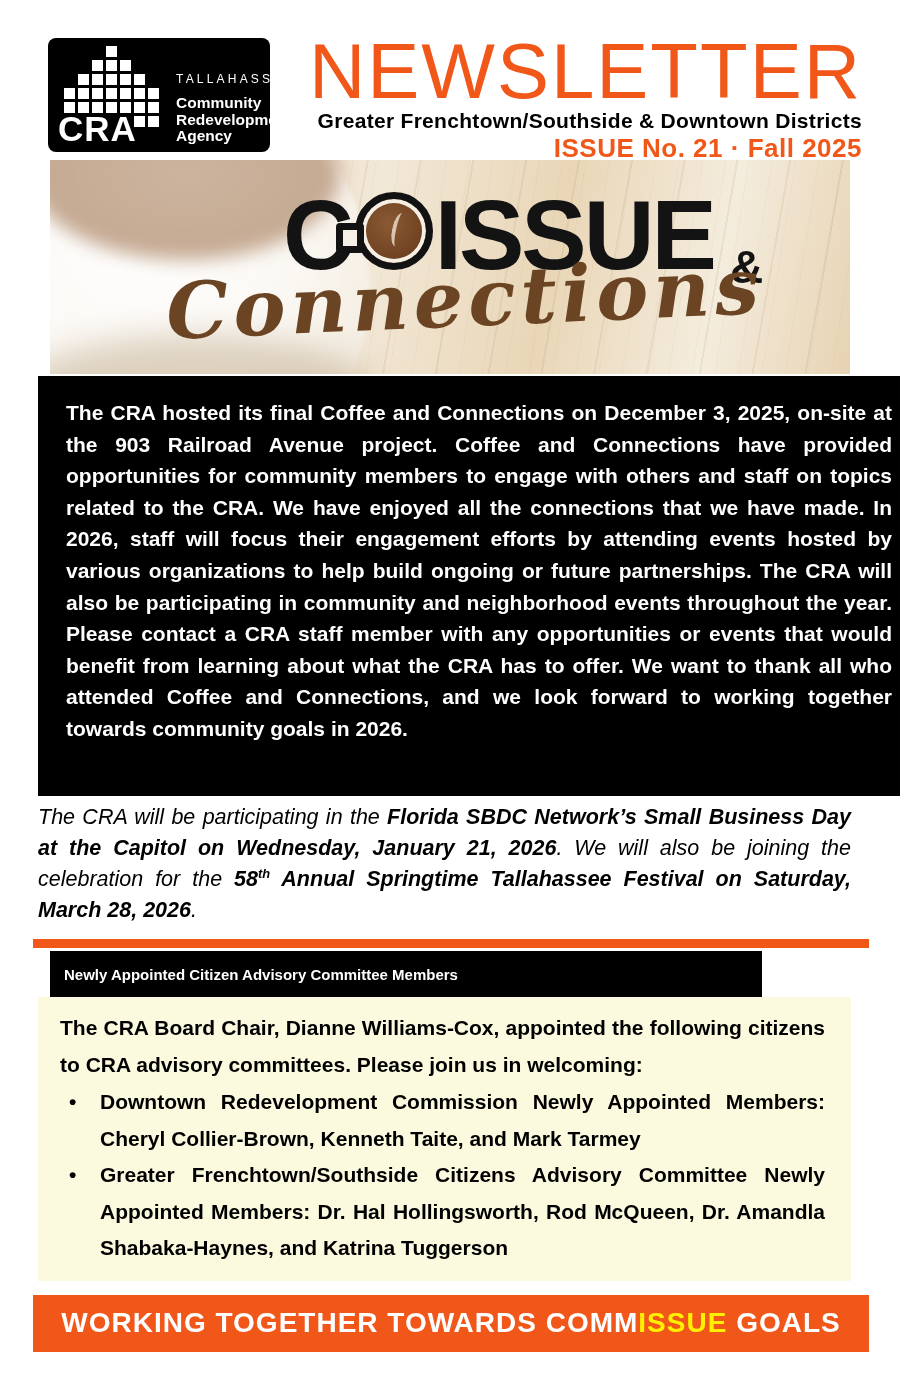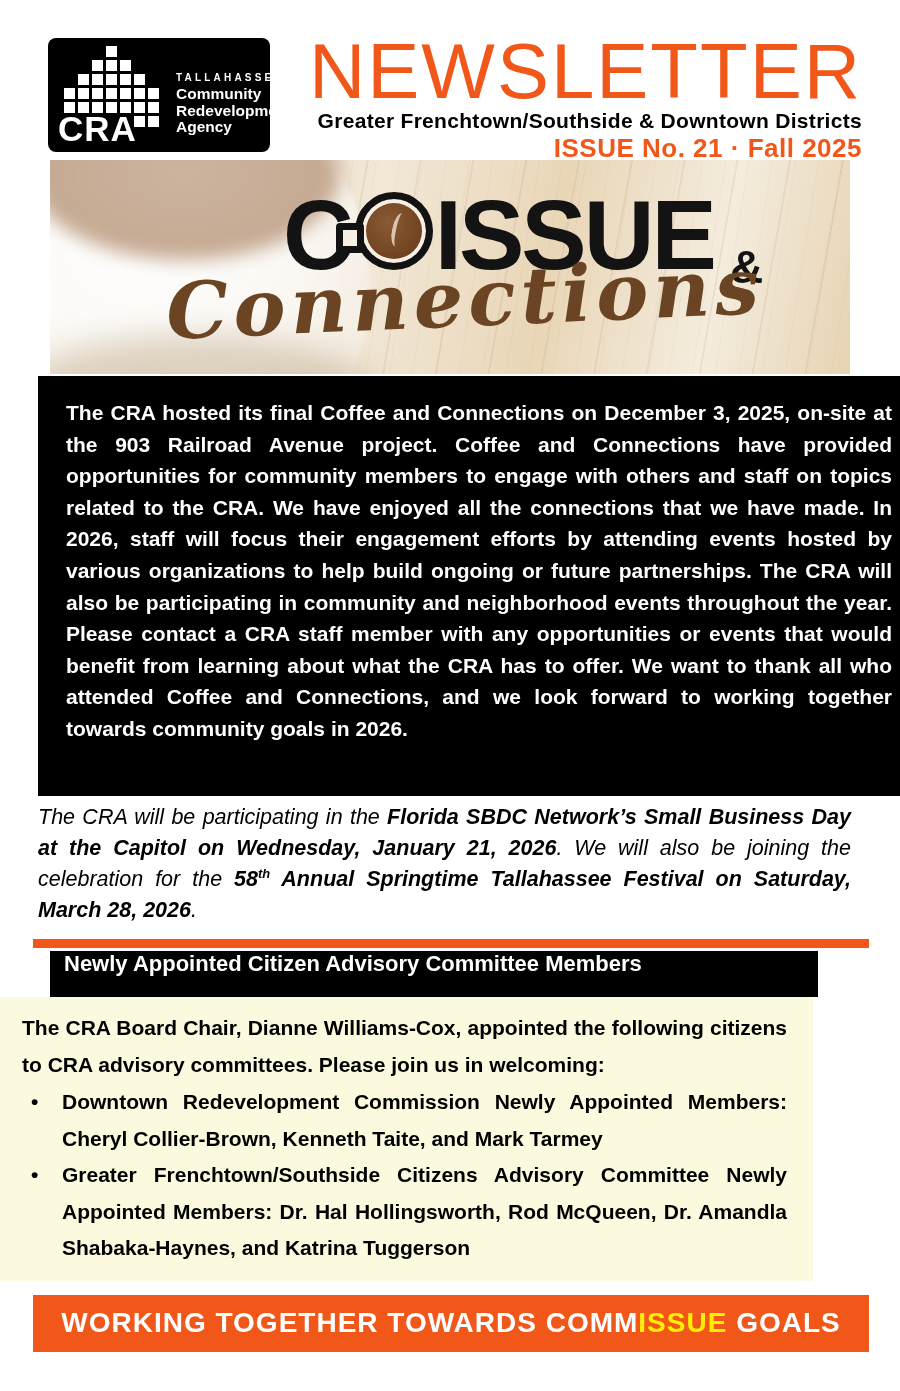--- a/index.html
+++ b/index.html
@@ -13,21 +13,21 @@
   body{width:900px;height:1391px;overflow:hidden;font-family:"Liberation Sans",sans-serif;color:#000;}
 
   
   .masthead{position:relative;margin:38px 38px 0 48px;height:114px;}
   .logo-box{position:absolute;left:0;top:0;width:222px;height:114px;background:#000;border-radius:8px;}
   .logo-tree{position:absolute;left:16px;top:8px;display:grid;grid-template-columns:repeat(7,11px);grid-auto-rows:11px;gap:3px;}
   .sq{width:11px;height:11px;}
   .sq.on{background:#fff;}
   .logo-cra{position:absolute;left:10px;bottom:6px;font-size:35px;font-weight:bold;letter-spacing:1px;color:#fff;line-height:1;margin-top:16px;}
   .logo-text{position:absolute;left:128px;top:34px;color:#fff;}
-  .logo-city{font-size:10px;letter-spacing:3.2px;font-weight:bold;margin-bottom:3px;}
+  .logo-city{font-size:12px;letter-spacing:3.2px;font-weight:normal;margin-bottom:9px;}
   .logo-org{font-size:15.5px;font-weight:bold;line-height:16.5px;white-space:pre-line;}
   .head-right{position:absolute;right:0;top:0;text-align:right;width:575px;}
   .nl-title{color:var(--accent-orange,#F2571A);font-size:78px;font-weight:normal;line-height:66px;letter-spacing:2px;white-space:nowrap;}
   .nl-subtitle{color:#000;font-size:21px;font-weight:bold;letter-spacing:0.3px;line-height:24px;margin-top:5px;white-space:nowrap;}
   .nl-issue{color:var(--accent-orange,#F2571A);font-size:26px;font-weight:bold;letter-spacing:0.5px;line-height:28px;margin-top:1px;}
 
   
   .banner{position:relative;margin-left:50px;margin-top:8px;width:800px;height:214px;overflow:hidden;
     background:linear-gradient(102deg,#dfcdb6 0%,#eedfc9 22%,#f2e8d7 40%,#e9d6b7 62%,#f4ecdd 82%,#e7d3b3 100%);}
   .banner .grain{position:absolute;inset:0;
@@ -58,23 +58,23 @@
   .article-box p{margin:0;font-size:21px;font-weight:bold;line-height:31.6px;text-align:justify;}
 
   
   .events{margin-left:38px;margin-top:6px;width:813px;}
   .events p{margin:0;font-size:21.5px;font-style:italic;line-height:31px;text-align:justify;}
   .events .b{font-weight:bold;}
   .events sup{font-size:60%;line-height:0;}
 
   
   .divider{margin-left:33px;margin-top:13px;width:836px;height:9px;background:var(--accent-orange,#F2571A);}
-  .section-bar{margin-left:50px;margin-top:3px;width:768px;height:46px;background:#000;color:#fff;
-    display:flex;align-items:flex-start;padding-left:14px;font-size:22px;font-weight:bold;}
-  .yellow-box{width:813px;min-height:267px;background:var(--panel-yellow,#FBF9DE);
+  .section-bar{margin-left:50px;margin-top:3px;width:712px;height:46px;background:#000;color:#fff;
+    display:flex;align-items:center;padding-left:14px;font-size:15px;font-weight:bold;}
+  .yellow-box{margin-left:38px;width:813px;min-height:267px;background:var(--panel-yellow,#FBF9DE);
     padding:13px 26px 14px 22px;font-size:21px;font-weight:bold;}
   .yellow-box .intro{margin:0;line-height:36.5px;text-align:justify;}
   .yellow-box ul{list-style:none;margin:1px 0 0 0;padding:0;}
   .yellow-box li{position:relative;padding-left:40px;line-height:36.5px;text-align:justify;}
   .yellow-box li::before{content:"\2022";position:absolute;left:9px;top:0;}
 
   
   .footer-bar{margin-left:33px;margin-top:14px;width:836px;height:57px;background:var(--accent-orange,#F2571A);
     display:flex;align-items:center;justify-content:center;color:#fff;font-size:28px;font-weight:bold;
     letter-spacing:1px;white-space:pre;}

